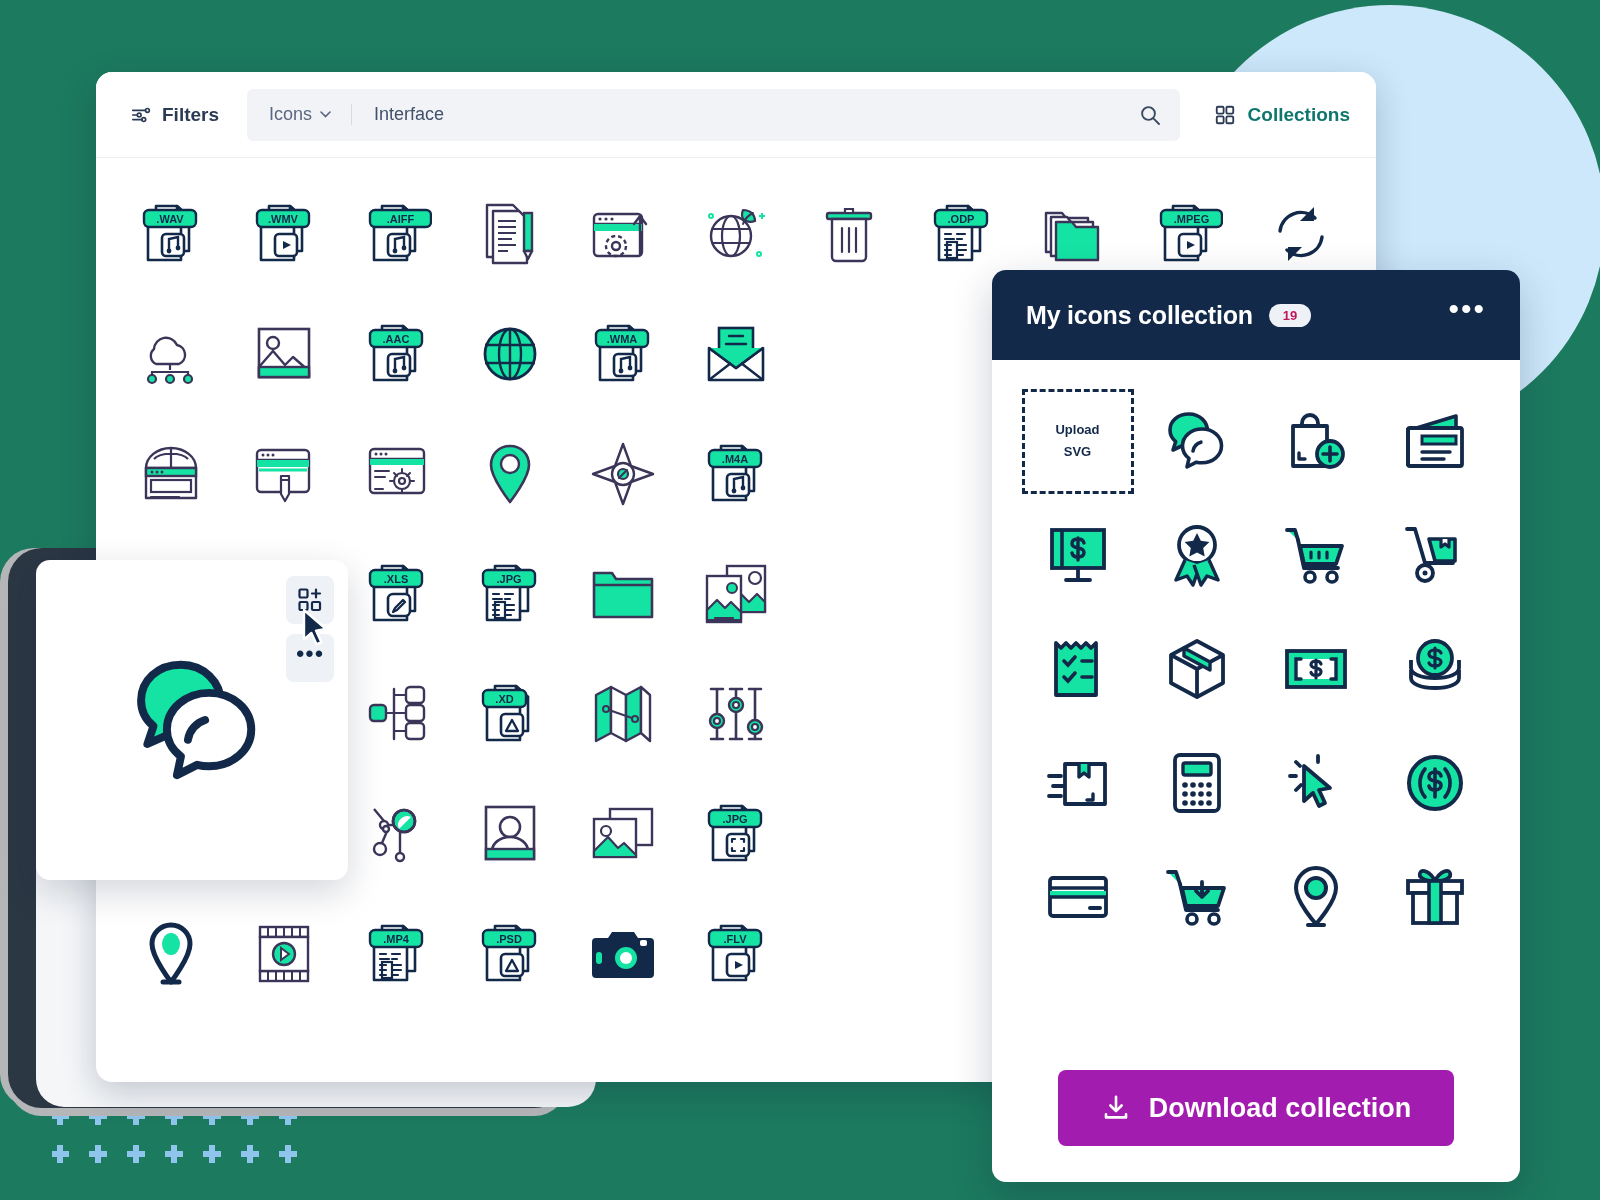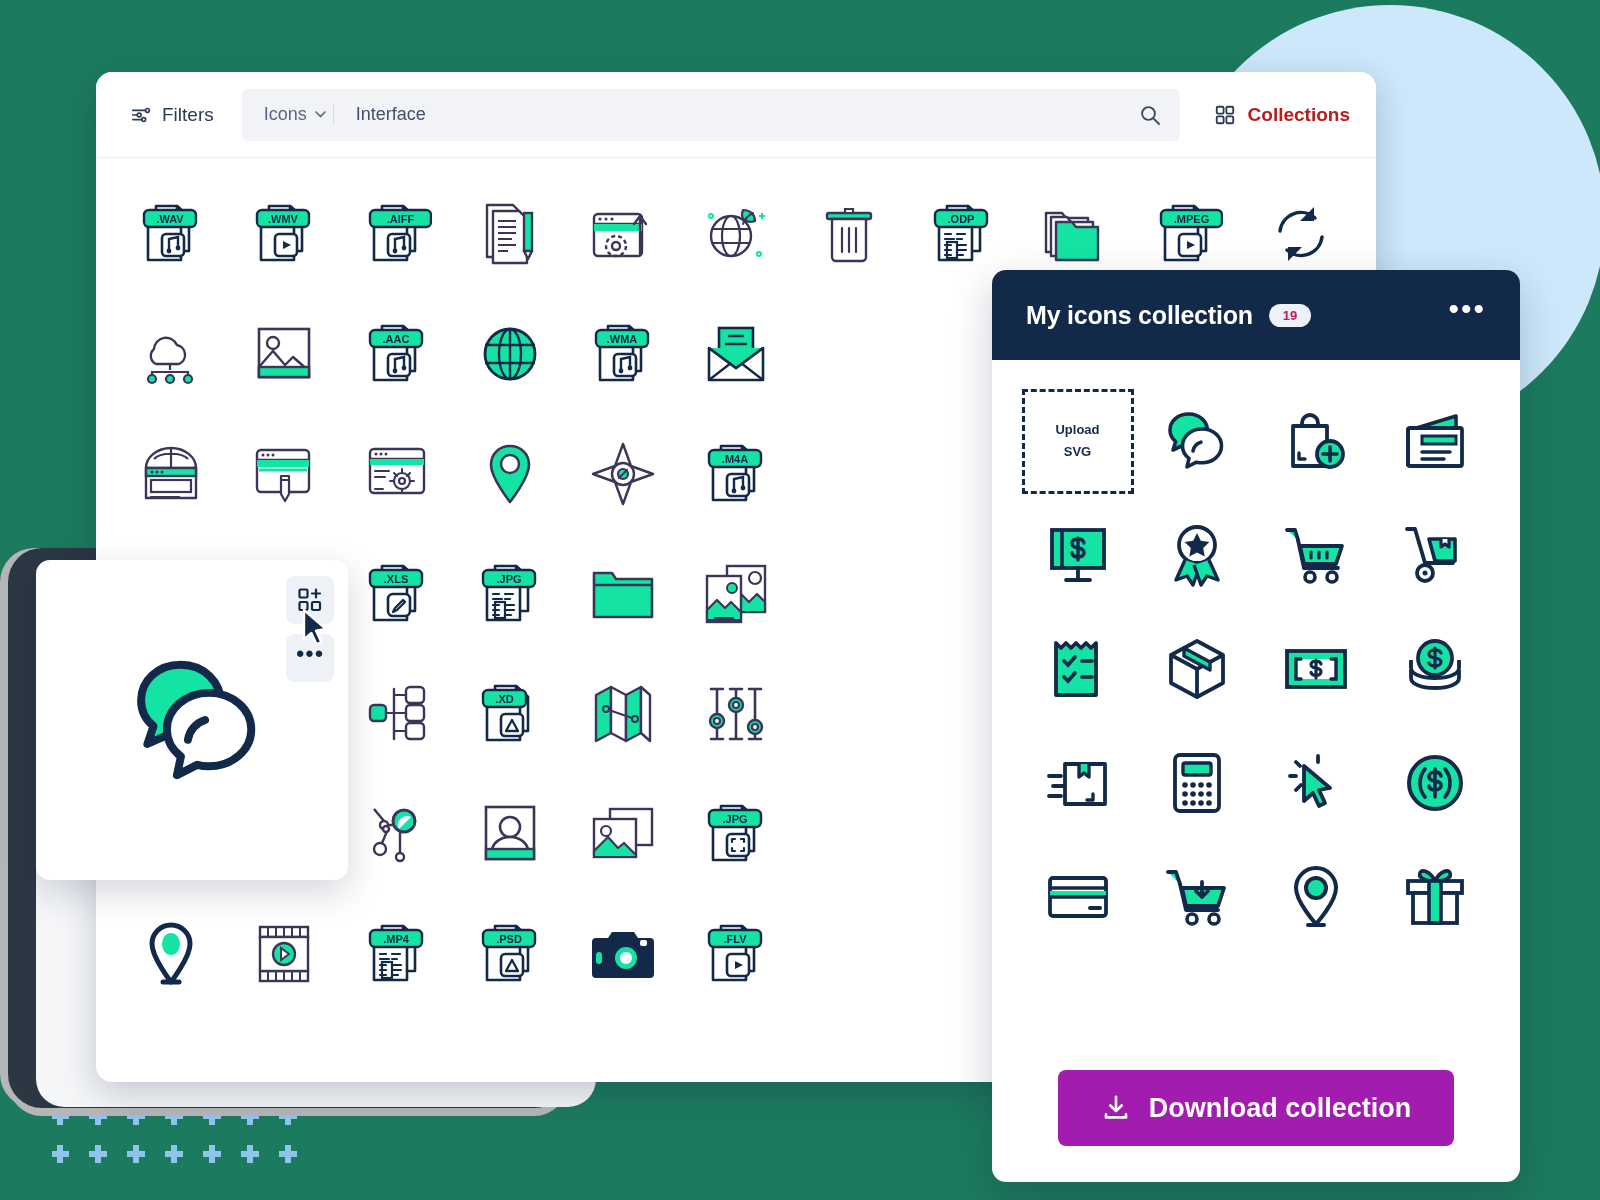--- a/index.html
+++ b/index.html
@@ -62,45 +62,45 @@
   .topbar {
     height: 86px;
     display: flex;
     align-items: center;
     padding: 0 26px 0 34px;
     border-bottom: 1px solid #eceef1;
     background: #fff;
   }
   .filters {
     display: flex; align-items: center; gap: 10px;
-    color: #2b3a55; font-size: 19px; font-weight: 400;
+    color: #2b3a55; font-size: 19px; font-weight: 700;
     padding-right: 28px;
   }
   .searchbar {
     flex: 1;
     height: 52px;
     background: #f1f3f6;
     border-radius: 6px;
     display: flex;
     align-items: center;
     padding: 0 18px 0 22px;
   }
   .sb-select {
     display: flex; align-items: center; gap: 8px;
     color: #5b6780; font-size: 18px;
-    padding-right: 7px;
+    padding-right: 20px;
     border-right: 1px solid #d6dae1;
   }
   .sb-query {
     color: #41506b; font-size: 18px; padding-left: 22px; flex: 1;
   }
   .sb-search-icon { color: #3c4a63; display: flex; align-items: center; }
   .collections-btn {
     display: flex; align-items: center; gap: 12px;
-    color: #b91c1c; font-size: 19px; font-weight: 600;
+    color: #0f766e; font-size: 19px; font-weight: 600;
     padding-left: 34px;
   }
 
   
   .icon-grid {
     display: grid;
     grid-template-columns: repeat(11, 1fr);
     row-gap: 0px;
     padding: 16px 18px 0 18px;
   }

